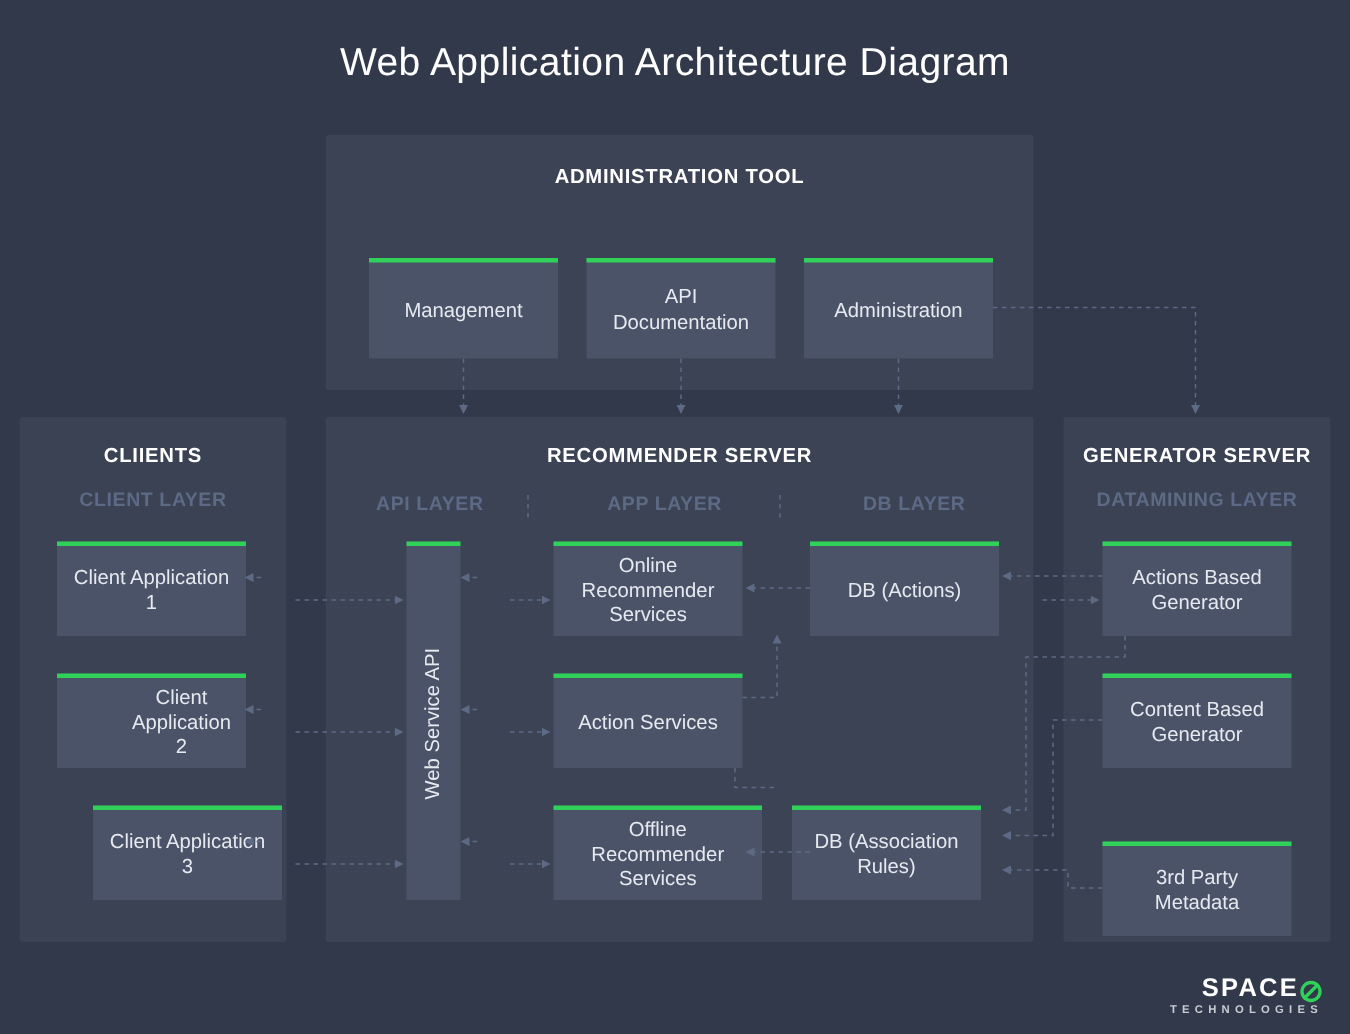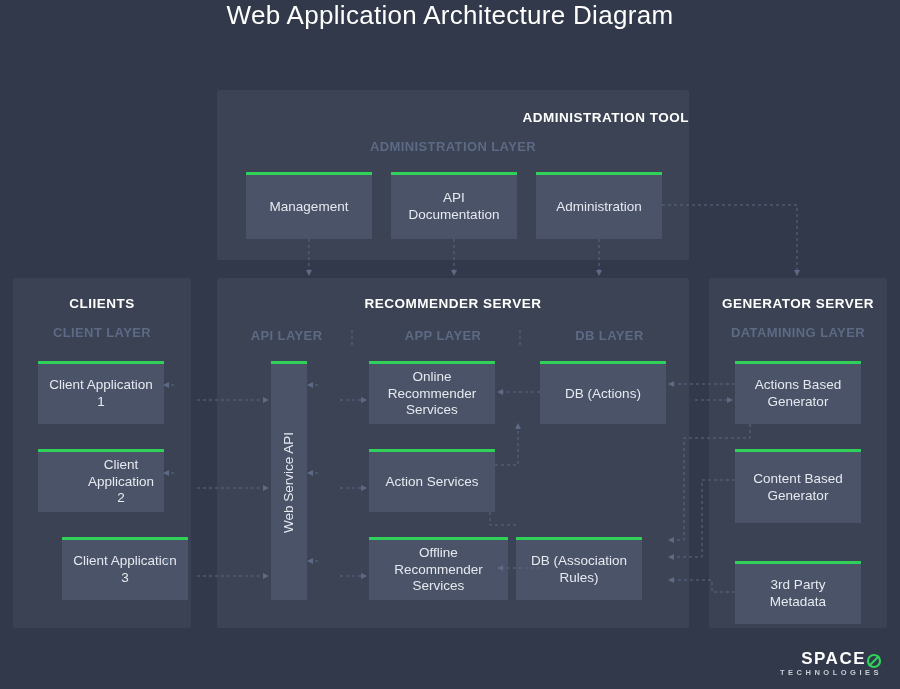--- a/index.html
+++ b/index.html
@@ -9,20 +9,21 @@
     font-family: -apple-system, BlinkMacSystemFont, "Segoe UI", Arial, sans-serif;
     width: 900px;
     height: 689px;
     position: relative;
     overflow: hidden;
   }
   .title {
     text-align: center;
     font-size: 26px;
     font-weight: 500;
+    padding-top: 26px;
     padding-bottom: 8px;
     letter-spacing: 0.3px;
   }
   .container-box {
     position: absolute;
     background: #3b4354;
     border-radius: 2px;
   }
   .section-title {
     text-align: center;
@@ -50,21 +51,21 @@
     line-height: 1.25;
     color: #e6e9ef;
     padding: 6px 8px;
   }
   .node.vert {
     writing-mode: vertical-rl;
     transform: rotate(180deg);
   }
   
   #admin-box { left: 217px; top: 90px; width: 472px; height: 170px; }
-  #admin-box .section-title { padding-top: 20px; text-align: right; }
+  #admin-box .section-title { padding-top: 20px; }
   #admin-box .layer-title { padding-top: 14px; }
   
   #clients-box { left: 13px; top: 278px; width: 178px; height: 350px; background:#3a4253;}
   #clients-box .section-title { padding-top: 18px; }
   #clients-box .layer-title { padding-top: 14px; }
   
   #rec-box { left: 217px; top: 278px; width: 472px; height: 350px; }
   #rec-box .section-title { padding-top: 18px; }
   
   .rec-layers { position:absolute; top: 50px; left:0; right:0; display:flex; }
@@ -104,21 +105,20 @@
     fill:#5d6a85;
   }
 </style>
 </head>
 <body>
 
 <div class="title">Web Application Architecture Diagram</div>
 
 <div id="admin-box" class="container-box">
   <div class="section-title">ADMINISTRATION TOOL</div>
-  <div class="layer-title">ADMINISTRATION LAYER</div>
 </div>
 <div class="node" style="left:246px; top:172px; width:126px; height:67px;">
   <span>Management</span>
 </div>
 <div class="node" style="left:391px; top:172px; width:126px; height:67px;">
   <span>API Documentation</span>
 </div>
 <div class="node" style="left:536px; top:172px; width:126px; height:67px;">
   <span>Administration</span>
 </div>
@@ -156,32 +156,32 @@
 <div class="node" style="left:369px; top:449px; width:126px; height:63px;">
   <span>Action Services</span>
 </div>
 <div class="node" style="left:369px; top:537px; width:139px; height:63px;">
   <span>Offline Recommender Services</span>
 </div>
 
 <div class="node" style="left:540px; top:361px; width:126px; height:63px;">
   <span>DB (Actions)</span>
 </div>
-<div class="node" style="left:516px; top:537px; width:126px; height:63px;">
+<div class="node" style="left:528px; top:537px; width:126px; height:63px;">
   <span>DB (Association Rules)</span>
 </div>
 
 <div id="gen-box" class="container-box">
   <div class="section-title">GENERATOR SERVER</div>
   <div class="layer-title">DATAMINING LAYER</div>
 </div>
 <div class="node" style="left:735px; top:361px; width:126px; height:63px;">
   <span>Actions Based Generator</span>
 </div>
-<div class="node" style="left:735px; top:449px; width:126px; height:74px;">
+<div class="node" style="left:735px; top:449px; width:126px; height:63px;">
   <span>Content Based Generator</span>
 </div>
 <div class="node" style="left:735px; top:561px; width:126px; height:63px;">
   <span>3rd Party Metadata</span>
 </div>
 
 <svg class="arrows">
   <defs>
     <marker id="arr" markerWidth="6" markerHeight="6" refX="5" refY="3" orient="auto">
       <polygon points="0,0 6,3 0,6"></polygon>

